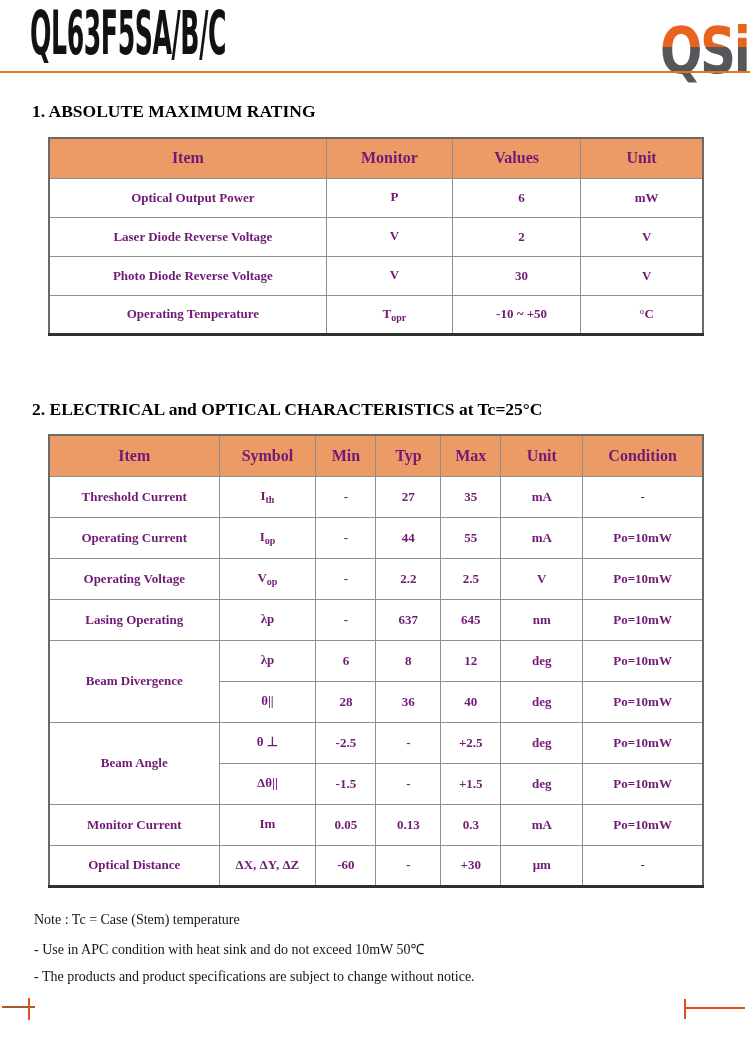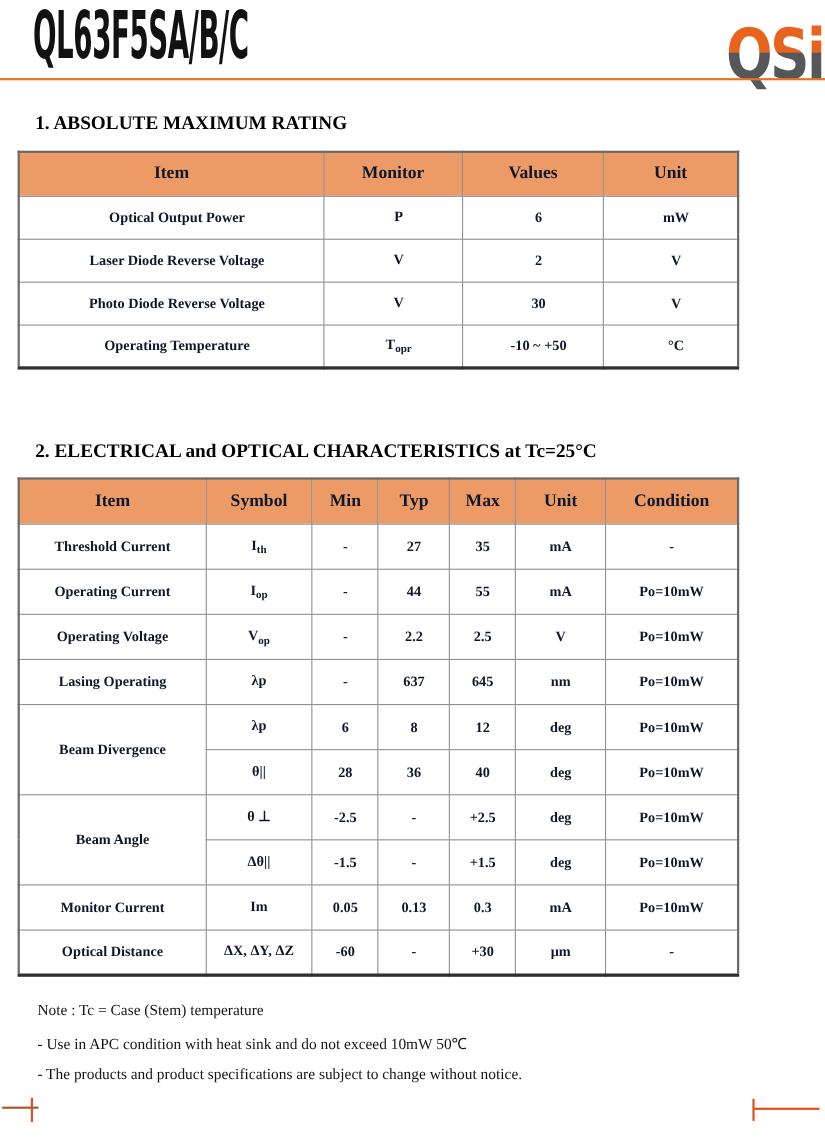--- a/index.html
+++ b/index.html
@@ -26,22 +26,22 @@
   .rule { position:absolute; left:0; top:71px; width:750px; height:2px; background:#E8731E; }
 
   .sec-heading {
     position:absolute; left:32px; font-weight:bold; font-size:17.5px;
     letter-spacing:0; color:#000000; white-space:nowrap;
   }
   #s1h { top:101px; }
   #s2h { top:399px; }
 
   table {
-    position:absolute; left:16px; width:656px; border-collapse:collapse; table-layout:fixed;
-    font-weight:bold; color:#0f172a; background:#fff;
+    position:absolute; left:48px; width:656px; border-collapse:collapse; table-layout:fixed;
+    font-weight:bold; color:#701a75; background:#fff;
     border:2px solid #6a6a6a; border-bottom:3px solid #303030;
   }
   #t1 { top:137px; }
   #t2 { top:434px; }
   th, td { border:1px solid #8f8f8f; text-align:center; vertical-align:middle; padding:0 2px; }
   th { background:#EC9A66; font-size:16px; }
   #t1 th { height:40px; }
   #t1 td { height:39px; font-size:13px;padding-left:12px; }
   #t2 th { height:41px; }
   #t2 td { height:41px; font-size:13px; }

